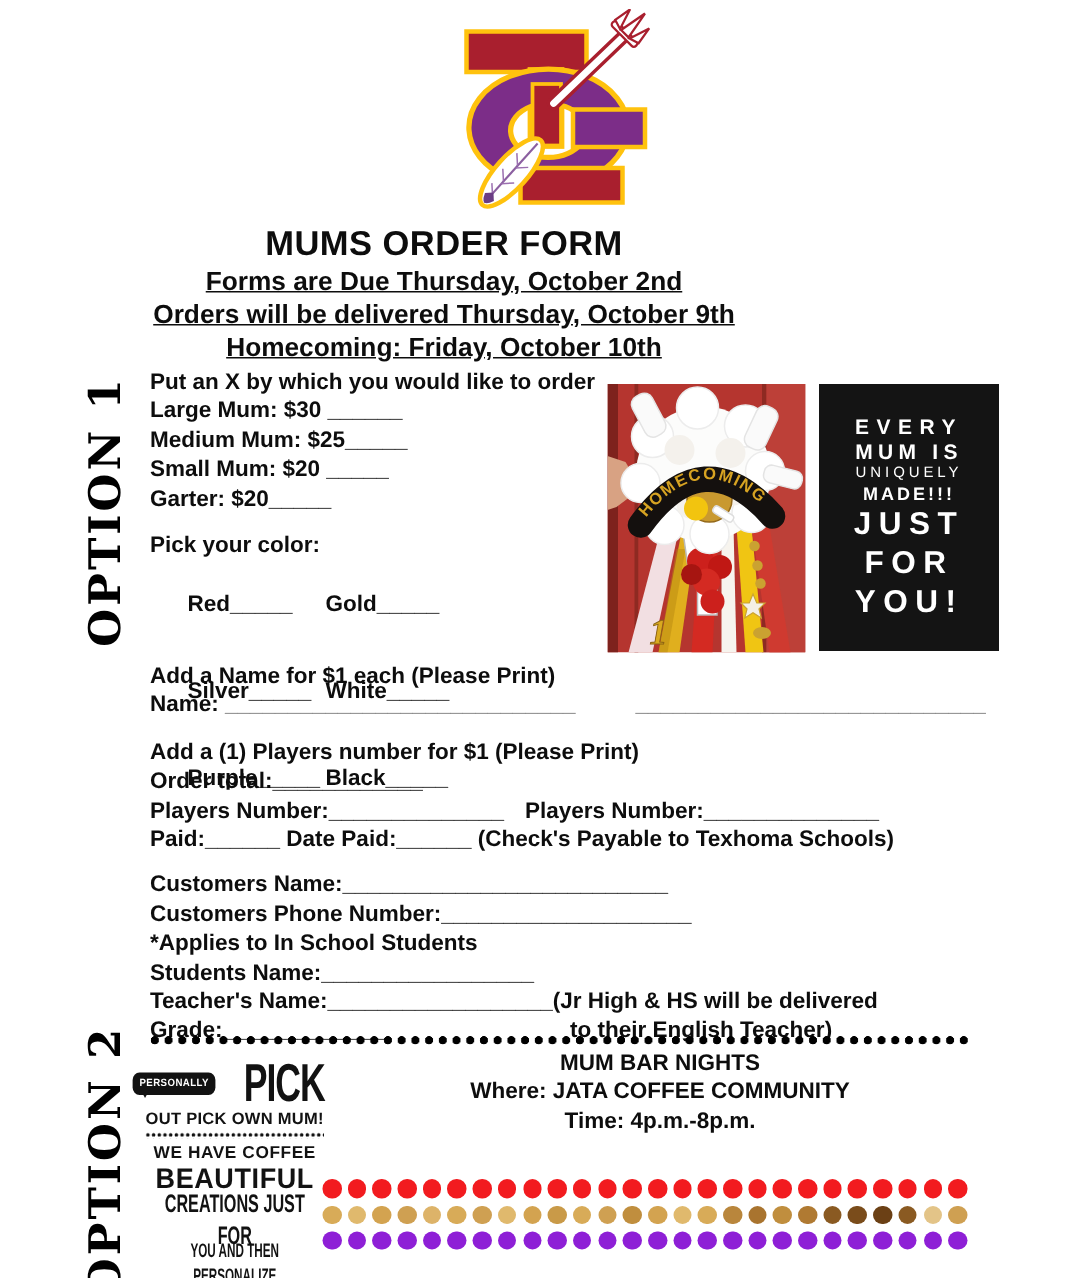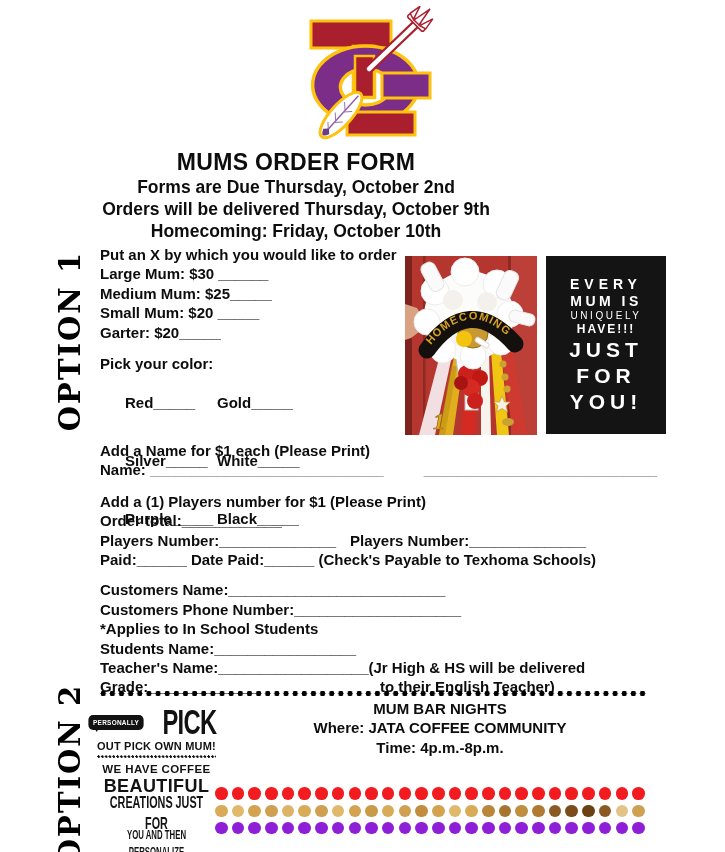--- a/index.html
+++ b/index.html
@@ -2,21 +2,21 @@
 <html><head>
 <meta charset="utf-8">
 <style>
   html,body{margin:0;padding:0;background:#fff;}
   .page{position:relative;width:725px;height:852px;background:#ffffff;overflow:hidden;
         font-family:"Liberation Sans",sans-serif;color:#0d0d0d;}
   .abs{position:absolute;}
   
   .hdr{left:0;top:149px;width:592px;text-align:center;font-weight:bold;}
   .hdr .title{font-size:23px;line-height:27px;letter-spacing:.3px;}
-  .hdr .sub{font-size:17.5px;line-height:22px;}
+  .hdr .sub{font-size:17.5px;line-height:22px;text-decoration:underline;}
   
   .opt-label{width:220px;text-align:center;transform:rotate(-90deg);
              font-family:"DejaVu Serif",serif;font-weight:bold;font-size:29px;
              letter-spacing:2px;color:#000;}
   
   .tline{font-size:15px;font-weight:bold;line-height:19.4px;white-space:pre;}
   .blank-gray{color:#777;}
   .colrow .c1{display:inline-block;width:92px;}
   .gap-top{margin-top:12px;}
   .gap-top-sm{margin-top:11px;}
@@ -194,21 +194,21 @@
         <textPath href="#bannerArc" startOffset="6">HOMECOMING</textPath>
       </text>
     </g>
     <text x="28" y="173" font-family="Liberation Serif, serif" font-size="24" font-weight="bold" font-style="italic" fill="#d9a91f" stroke="#8a6313" stroke-width=".6">1</text>
   </svg>
 
   <div class="abs quote-box">
     <div class="qb1">EVERY</div>
     <div class="qb2">MUM IS</div>
     <div class="qb3">UNIQUELY</div>
-    <div class="qb4">HAVE!!!</div>
+    <div class="qb4">MADE!!!</div>
     <div class="qb5">JUST</div>
     <div class="qb5">FOR</div>
     <div class="qb5">YOU!</div>
   </div>
 
   <div class="abs" style="left:100px;top:441px;">
     <div class="tline">Add a Name for $1 each (Please Print)</div>
     <div class="tline"><span>Name: </span><span class="blank-gray">____________________________</span><span class="blank-gray name-blank2">____________________________</span></div>
     <div class="tline gap-top">Add a (1) Players number for $1 (Please Print)</div>
     <div class="tline">Order total:____________</div>

